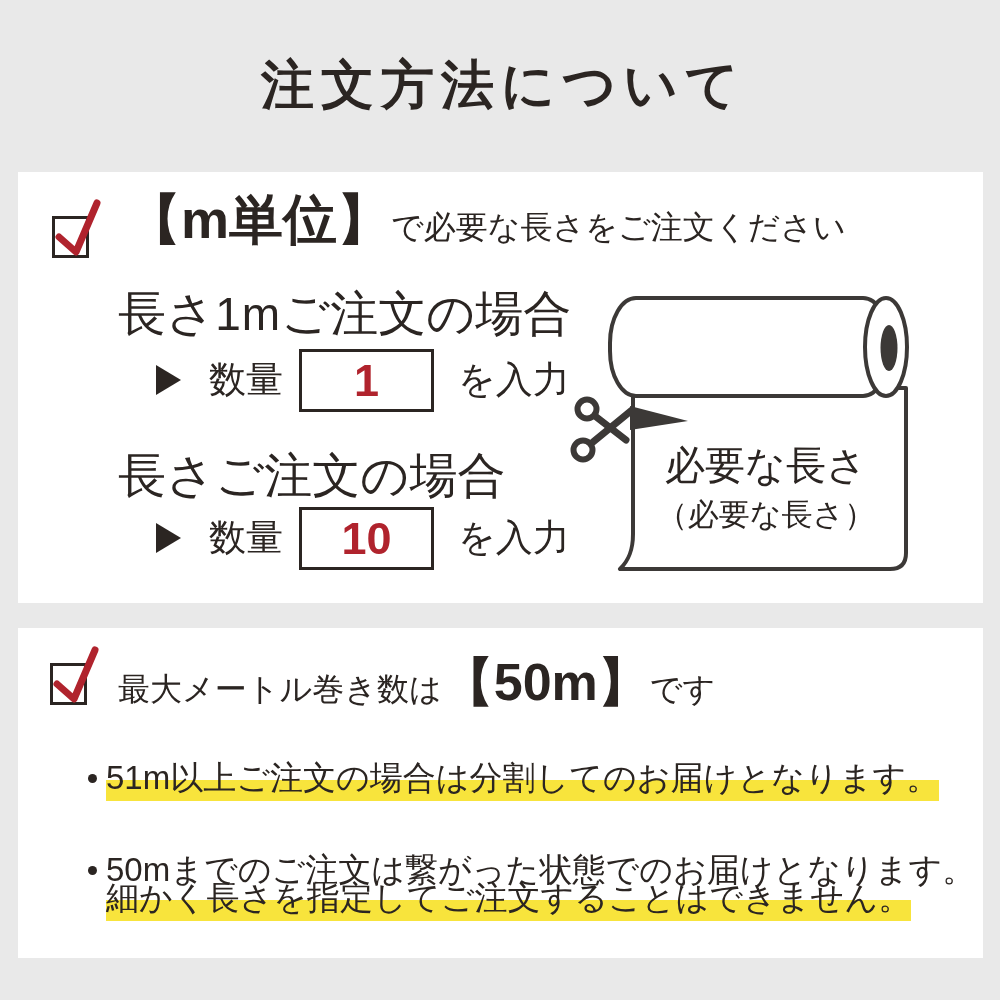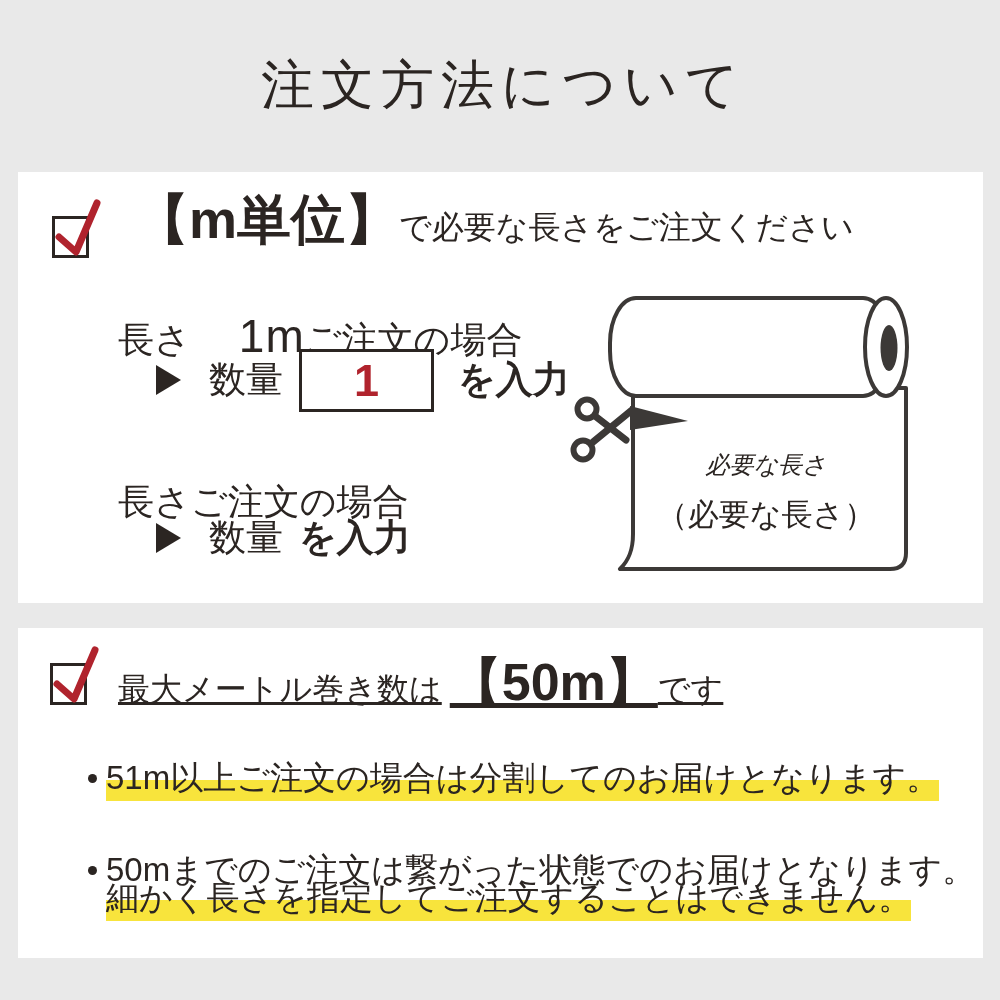--- a/index.html
+++ b/index.html
@@ -10,21 +10,21 @@
   .stage{
     position:relative;
     width:1000px;height:1000px;
     background:#e9e9e9;
     overflow:hidden;
     color:#2b2522;
   }
   .title{
     position:absolute;top:50px;left:0;right:0;
     text-align:center;
-    font-size:53px;font-weight:400;
+    font-size:53px;font-weight:700;
     letter-spacing:7px;text-indent:7px;
     color:#2b2522;
   }
   .card{
     position:absolute;left:18px;width:965px;
     background:#ffffff;
   }
   .card1{top:172px;height:431px;}
   .card2{top:628px;height:330px;}
 
@@ -36,31 +36,31 @@
     background:#fff;
   }
   .checkbox svg{position:absolute;left:-6px;top:-22px;overflow:visible;}
 
   
   .heading{
     position:absolute;
     display:flex;align-items:baseline;
     white-space:nowrap;
   }
-  .h-big{font-size:54px;font-weight:800;line-height:1;letter-spacing:0px;margin-left:8px;}
+  .h-big{font-size:54px;font-weight:800;line-height:1;letter-spacing:0px;}
   .h-small{font-size:32px;font-weight:500;line-height:1;}
 
   
   .caseline{
     position:absolute;
     display:flex;align-items:baseline;
     white-space:nowrap;font-weight:500;
   }
-  .case-jp{font-size:36px;line-height:1;margin-top:32px;}
-  .case-num{font-size:46px;line-height:1;letter-spacing:1px;margin-left:48px;}
+  .case-jp{font-size:48px;line-height:1;}
+  .case-num{font-size:46px;line-height:1;letter-spacing:1px;}
 
   .qtyrow{
     position:absolute;
     display:flex;align-items:center;
     height:64px;white-space:nowrap;padding-left:36px;
   }
   .pointer{
     width:0;height:0;
     border-left:25px solid #2b2522;
     border-top:15px solid transparent;
@@ -68,30 +68,30 @@
     margin-right:28px;
   }
   .qtylabel{font-size:37px;font-weight:500;margin-right:16px;}
   .qtybox{
     width:129px;height:57px;
     border:3px solid #2b2522;
     display:flex;align-items:center;justify-content:center;
     margin-right:24px;background:#fff;
   }
   .qtyval{font-size:45px;font-weight:700;color:#b0232d;line-height:1;}
-  .qtyaction{font-size:37px;font-weight:700;}
+  .qtyaction{font-size:37px;font-weight:400;}
 
   
   .illustration{position:absolute;left:542px;top:112px;width:412px;height:292px;}
   .illustration svg{position:absolute;left:0;top:0;overflow:visible;}
   .rollCaption{
     position:absolute;left:66px;top:156px;width:280px;
     text-align:center;font-weight:500;color:#2b2522;
   }
-  .rollCaption .cap1{font-size:24px;line-height:50px;font-style:italic;}
+  .rollCaption .cap1{font-size:40px;line-height:50px;}
   .rollCaption .cap2{font-size:31px;line-height:50px;}
 
   
   .bullet-line{
     position:absolute;
     font-size:33px;font-weight:500;line-height:40px;
     white-space:nowrap;color:#2b2522;
   }
   .dot{
     display:inline-block;width:9px;height:9px;border-radius:50%;
@@ -136,20 +136,23 @@
       <span class="qtyaction">を入力</span>
     </div>
 
     <div class="caseline" style="left:100px;top:280px;">
       <span class="case-jp">長さ</span>
       <span class="case-jp">ご注文の場合</span>
     </div>
     <div class="qtyrow" style="left:102px;top:334px;">
       <span class="pointer"></span>
       <span class="qtylabel">数量</span>
+      <span class="qtybox">
+        <span class="qtyval">10</span>
+      </span>
       <span class="qtyaction">を入力</span>
     </div>
 
     <div class="illustration">
       <svg width="412" height="292" viewBox="0 0 412 292">
 
         <path d="M 73 104 L 73 250 C 73 266 69 276 60 285 L 330 285 Q 346 285 346 269 L 346 104 Z" fill="#ffffff" stroke="#3c3937" stroke-width="4" stroke-linejoin="round"></path>
 
         <rect x="50" y="14" width="279" height="98" rx="26" ry="45" fill="#ffffff" stroke="#3c3937" stroke-width="4"></rect>
         <ellipse cx="326" cy="63" rx="21" ry="49" fill="#ffffff" stroke="#3c3937" stroke-width="4"></ellipse>
@@ -172,21 +175,21 @@
   </div>
 
   <div class="card card2">
 
     <div class="checkbox" style="left:32px;top:35px;">
       <svg width="56" height="62" viewBox="0 0 56 62">
         <polyline points="10,40 27,55 48,6" fill="none" stroke="#b0232d" stroke-width="7" stroke-linecap="round" stroke-linejoin="round"></polyline>
       </svg>
     </div>
 
-    <div class="heading" style="left:100px;top:28px;text-decoration:underline;">
+    <div class="heading" style="left:100px;top:28px;">
       <span class="h-small">最大メートル巻き数は</span>
       <span class="h-big" style="font-size:52px;text-align:right;">【50m】</span>
       <span class="h-small">です</span>
     </div>
 
     <div class="bullet-line" style="left:70px;top:130px;">
       <span class="dot"></span><span class="hl">51m以上ご注文の場合は分割してのお届けとなります。</span>
     </div>
 
     <div class="bullet-line" style="left:70px;top:214px;margin-top:8px;">

